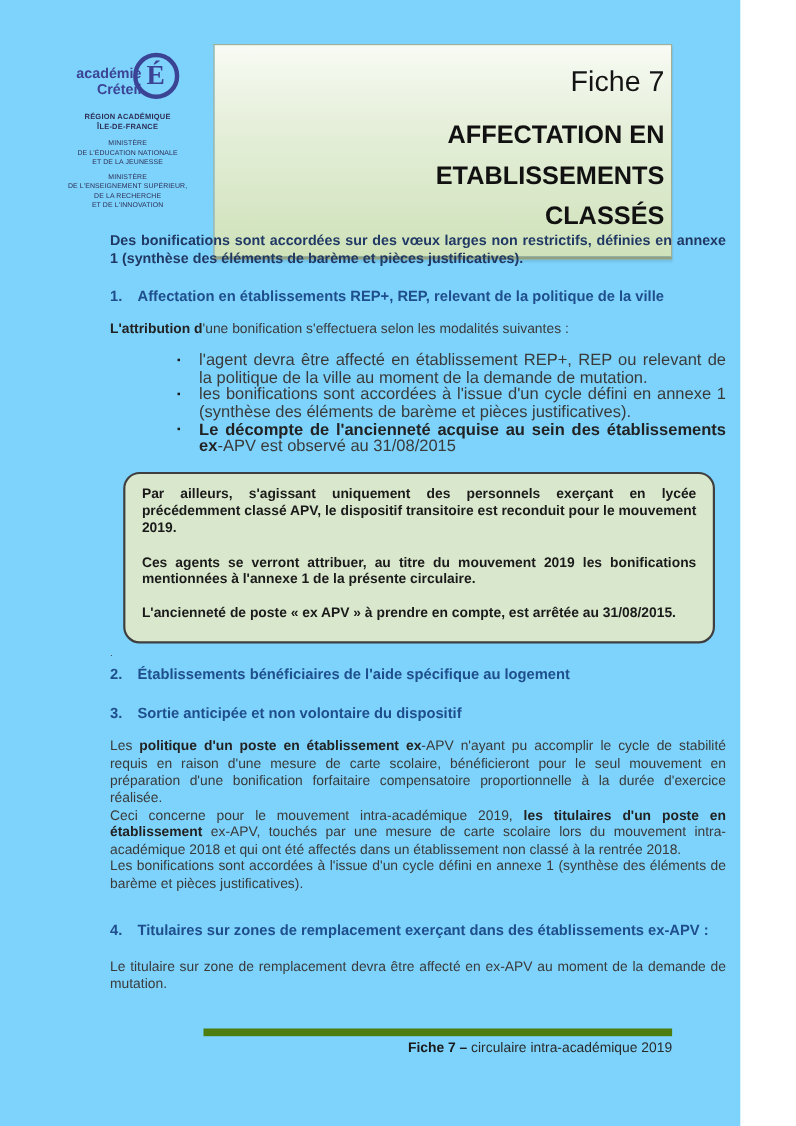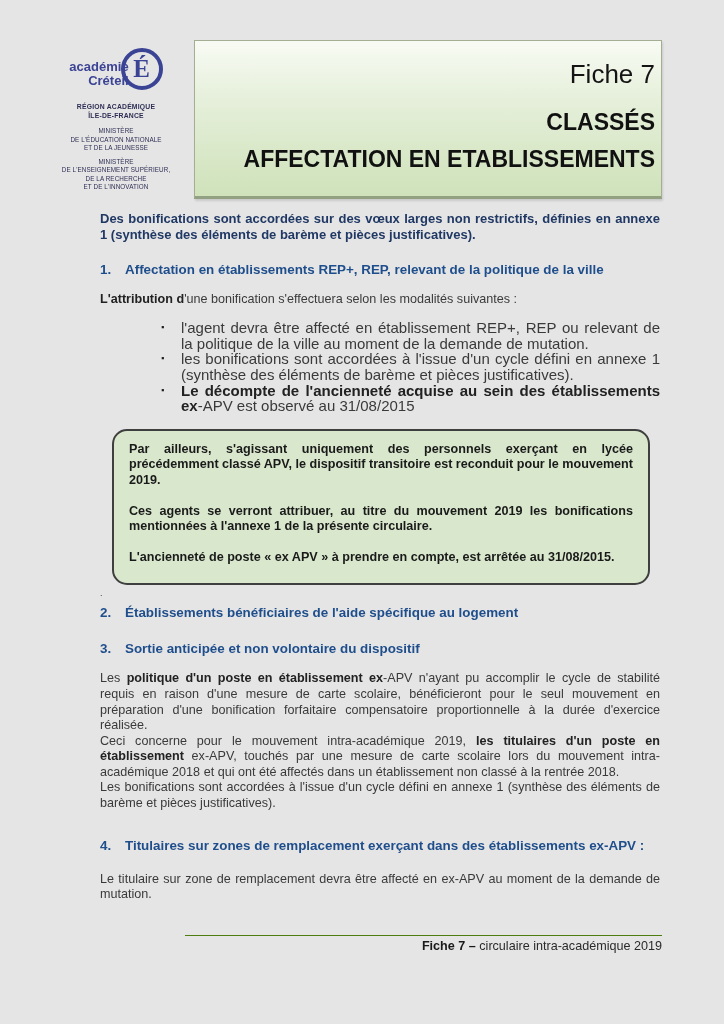--- a/index.html
+++ b/index.html
@@ -1,19 +1,19 @@
 <!DOCTYPE html>
 <html lang="fr"><head>
 <meta charset="utf-8">
 <style>
   html,body{margin:0;padding:0;background:#ffffff;}
   .page{
     position:relative;
-    width:724px;height:1024px;
-    background:#e5e5e5;
+    width:673px;height:1024px;
+    background:#7dd3fc;
     font-family:"Liberation Sans", sans-serif;
     color:#3a3a3a;
     overflow:hidden;
   }
   
   .header{position:absolute;top:40px;left:52px;right:62px;display:flex;align-items:flex-start;}
   .logo-block{width:128px;flex:none;text-align:center;color:#2b3270;}
   .logo-mark{display:flex;justify-content:center;align-items:flex-start;margin-top:8px;}
   .logo-text{text-align:right;font-weight:bold;color:#3b4395;line-height:1.05;font-size:13px;margin-right:-8px;margin-top:12px;position:relative;z-index:2;}
   .logo-circle{width:34px;height:34px;flex:none;border:4px solid #3b4395;border-radius:50%;display:flex;align-items:center;justify-content:center;font-size:25px;font-weight:bold;color:#3b4395;font-family:"Liberation Serif",serif;}
@@ -46,21 +46,21 @@
     padding:11px 15px 3px;
     font-weight:bold;color:#1a1a1a;
   }
   .callout p{margin:0 0 15px;font-size:12.6px;line-height:15.6px;text-align:justify;}
   .stray-dot{font-size:9px;line-height:8px;margin-top:4px;color:#3a3a3a;}
   .s2-gap{margin-top:8px;}
   .s4-gap{margin-top:26px;}
   
   .footer{
     position:absolute;left:185px;right:62px;top:935px;
-    border-top:1px solid #4d7c0f;
+    border-top:7px solid #4d7c0f;
     text-align:right;padding-top:3px;
     font-size:12.6px;color:#2a2a2a;
   }
   .footer b{color:#1a1a1a;}
 </style>
 </head>
 <body>
 
 <div class="page">
 
@@ -88,22 +88,22 @@
         <div>MINISTÈRE</div>
         <div>DE L'ENSEIGNEMENT SUPÉRIEUR,</div>
         <div>DE LA RECHERCHE</div>
         <div>ET DE L'INNOVATION</div>
       </div>
     </div>
 
     <div class="title-box">
       <div class="fiche-no">Fiche 7</div>
       <div class="fiche-title">
+        <div>AFFECTATION EN ETABLISSEMENTS</div>
         <div>CLASSÉS</div>
-        <div>AFFECTATION EN ETABLISSEMENTS</div>
       </div>
     </div>
   </div>
 
   <div class="main">
 
     <p class="intro">Des bonifications sont accordées sur des vœux larges non restrictifs, définies en annexe 1 (synthèse des éléments de barème et pièces justificatives).</p>
 
     <div class="sec-heading">
       <span class="num">1.</span>

